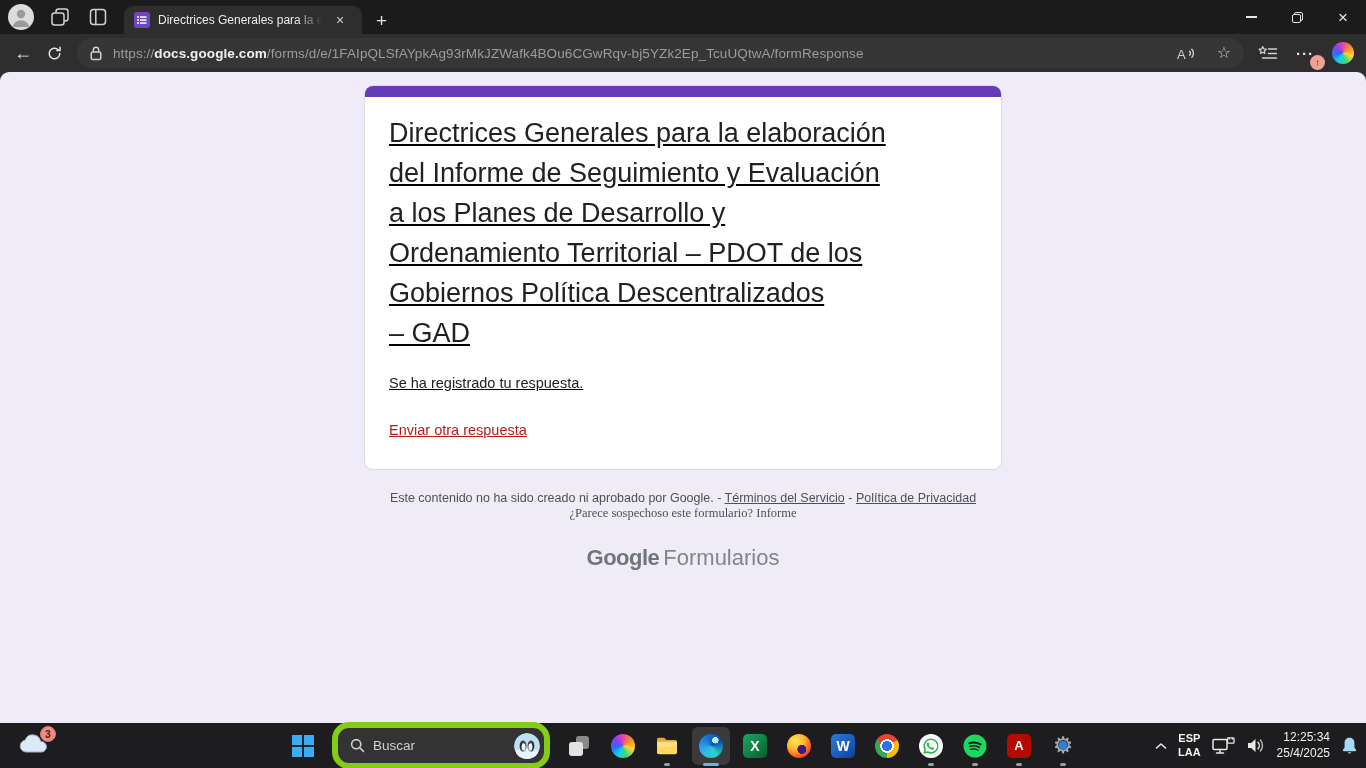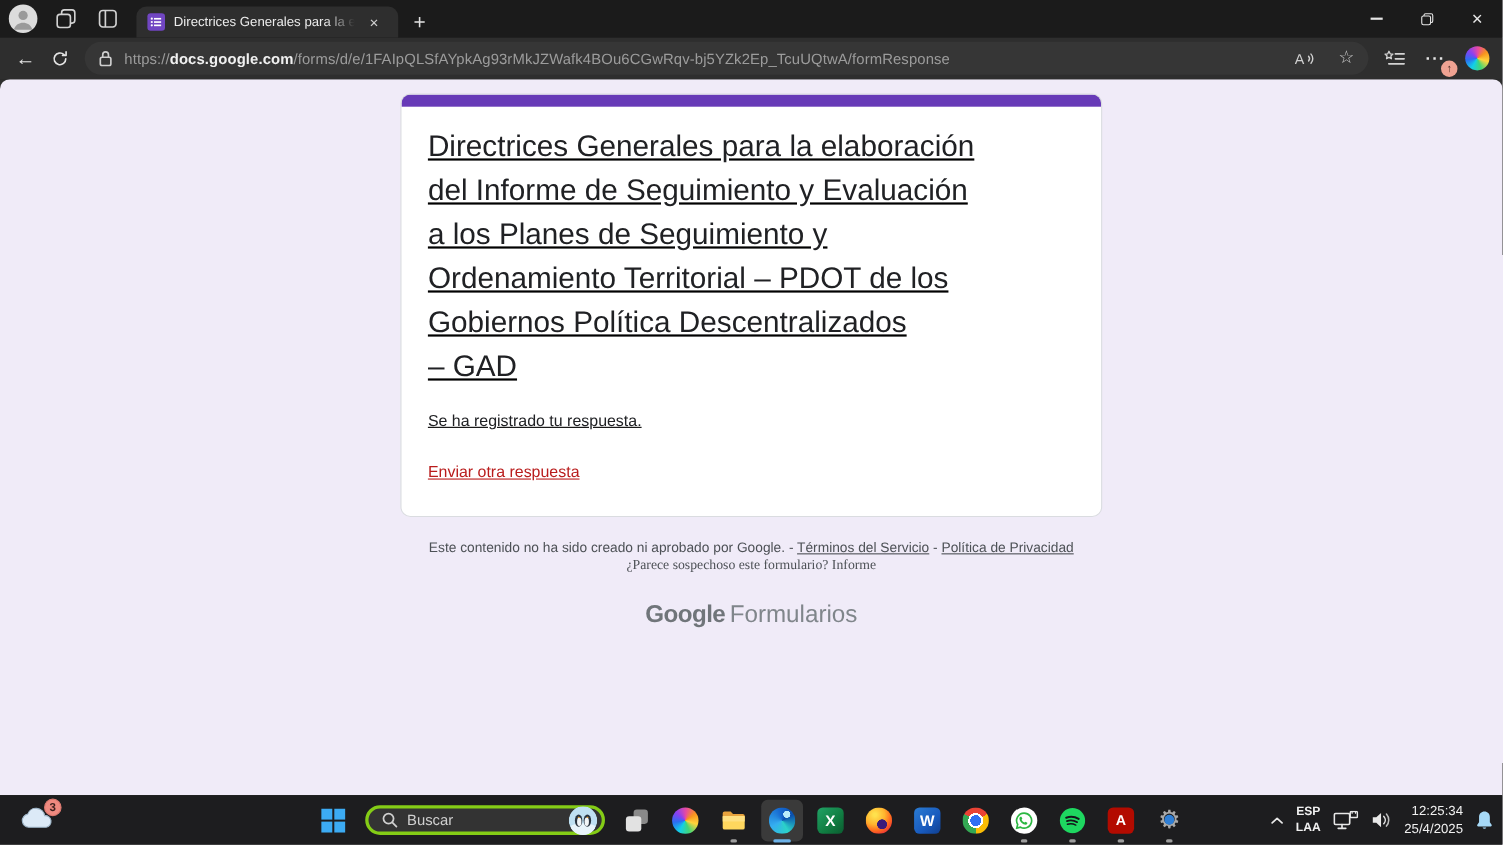--- a/index.html
+++ b/index.html
@@ -59,21 +59,21 @@
   .taskbar { height:45px; background:#1d1d1f; position:relative; display:flex; align-items:center; justify-content:center; flex:none; }
   .widgets { position:absolute; left:10px; top:2px; width:46px; height:41px; display:flex; align-items:center; justify-content:center; }
   .widgets-inner { position:relative; }
   .wbadge { position:absolute; top:-7px; right:-8px; width:16px; height:16px; border-radius:50%; background:#ef8a80; color:#3a1f1c; font-size:10.5px; font-weight:700; display:flex; align-items:center; justify-content:center; border:1px solid #d9776e; }
   .tb-center { display:flex; align-items:center; gap:6px; }
   .app { position:relative; width:38px; height:38px; border-radius:6px; display:flex; align-items:center; justify-content:center; }
   .app .dash { position:absolute; bottom:-1px; left:50%; transform:translateX(-50%); width:6px; height:3px; border-radius:2px; background:#9d9d9d; }
   .app.active { background:#3a3a3a; }
   .app.active .dash { width:16px; background:#6cb2e8; }
   .start-svg { width:22px; height:22px; }
-  .search-pill { height:27px; width:218px; background:#333333; border:3px solid #84cc16; border-radius:17px; display:flex; align-items:center; padding:0 4px 0 12px; gap:8px; margin:0 4px; }
+  .search-pill { height:47px; width:218px; background:#333333; border:6px solid #84cc16; border-radius:17px; display:flex; align-items:center; padding:0 4px 0 12px; gap:8px; margin:0 4px; }
   .search-label { flex:1; color:#cfcfcf; font-size:13.5px; }
   .pengu { width:26px; height:26px; border-radius:50%; overflow:hidden; flex:none; }
   .taskview { position:relative; width:22px; height:22px; }
   .tv-b { position:absolute; top:1px; right:1px; width:13px; height:13px; border-radius:3px; background:#8a8a8a; }
   .tv-f { position:absolute; bottom:1px; left:1px; width:14px; height:14px; border-radius:3px; background:#e2e2e2; }
   .ic24 { width:24px; height:24px; }
   .ic-copilot { border-radius:50%; background:conic-gradient(from 210deg,#12d0e8,#2b6ef2,#8a3ff2,#e84aa0,#f7931e,#ffd43b,#43d675,#12d0e8); }
   .ic-edge { border-radius:50%; background:
       radial-gradient(circle at 68% 26%, #b9ecfb 0 13%, rgba(0,0,0,0) 14%),
       conic-gradient(from 150deg, #2bd2c8, #35aef0 25%, #1668cf 55%, #0a4fae 75%, #2bd2c8); }
@@ -199,21 +199,21 @@
 
   <div class="page-wrap">
     <div class="content">
 
       <div class="card">
         <div class="card-accent"></div>
         <div class="card-body">
           <div class="form-title">
             <div>Directrices Generales para la elaboración</div>
             <div>del Informe de Seguimiento y Evaluación</div>
-            <div>a los Planes de Seguimiento y</div>
+            <div>a los Planes de Desarrollo y</div>
             <div>Ordenamiento Territorial – PDOT de los</div>
             <div>Gobiernos Política Descentralizados</div>
             <div>– GAD</div>
           </div>
           <div class="confirm-text">Se ha registrado tu respuesta.</div>
           <span class="resubmit">Enviar otra respuesta</span>
         </div>
       </div>
 
       <div class="foot"><span>Este contenido no ha sido creado ni aprobado por Google.</span><span> - </span><span class="flink">Términos del Servicio</span><span> - </span><span class="flink">Política de Privacidad</span></div>

